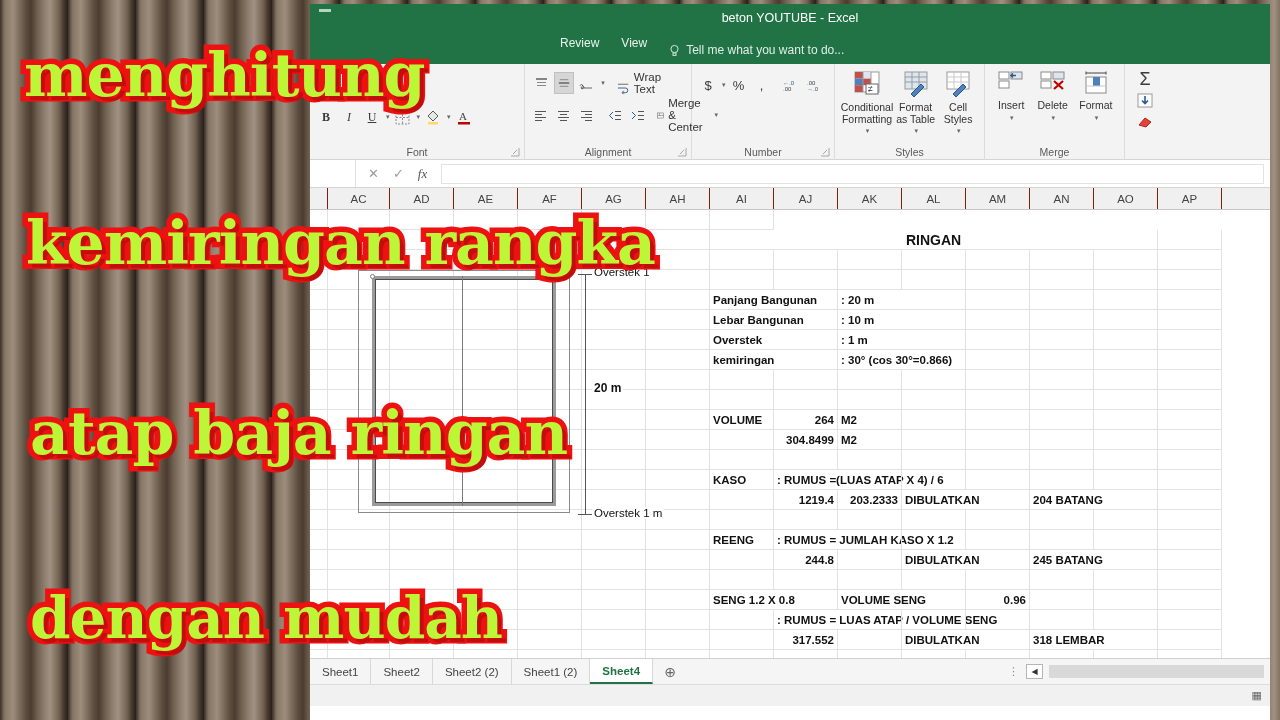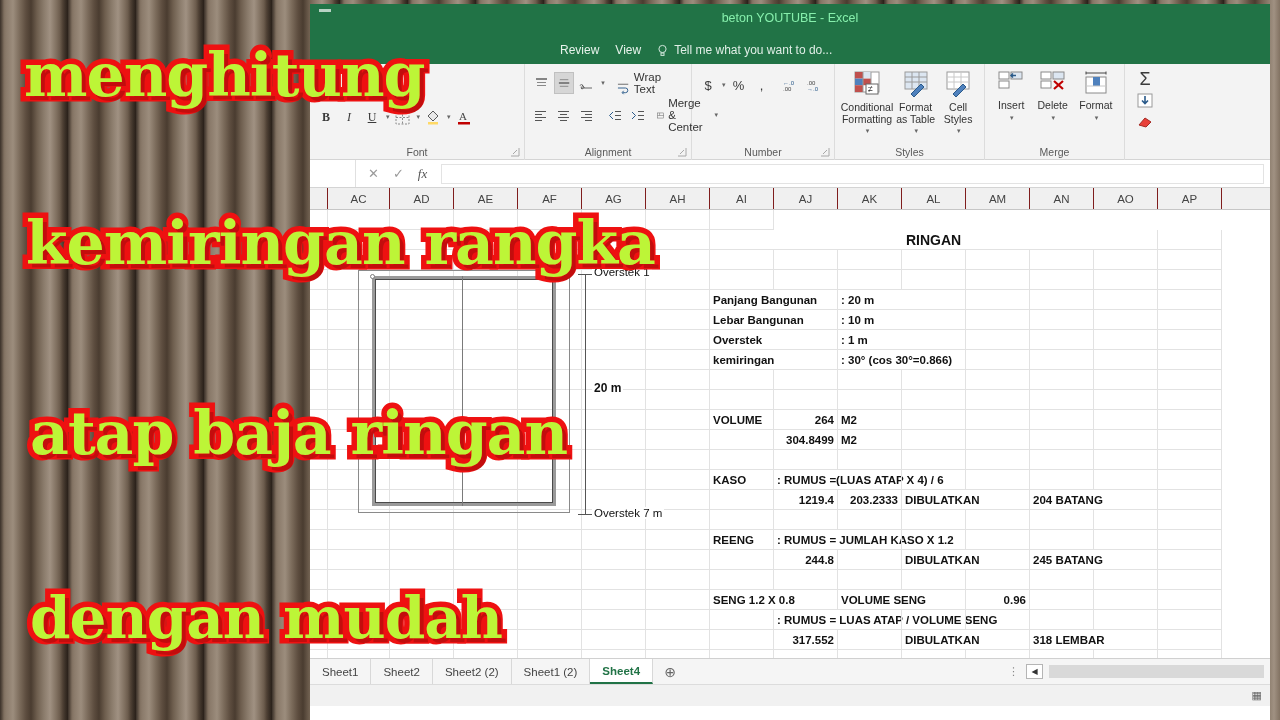--- a/index.html
+++ b/index.html
@@ -37,32 +37,32 @@
     background: #ffffff;
     overflow: hidden;
   }
 
   
   .titlebar {
     height: 32px; background: #217346; position: relative;
   }
   .titlebar-title {
     position: absolute; left: 0; right: 0; top: 7px;
-    text-align: center; color: #86efac; font-size: 12.5px;
+    text-align: center; color: #ffffff; font-size: 12.5px;
   }
   .qat {
     position: absolute; left: 8px; top: 4px;
     display: flex; gap: 4px; align-items: center;
   }
   .qat-ico { width: 14px; height: 12px; opacity: .85; }
 
   
   .ribbon-tabs {
     height: 28px; background: #217346;
-    display: flex; align-items: center; gap: 16px;
+    display: flex; gap: 22px;
     padding-left: 250px; position: relative;
   }
   .ribbon-tab { color: #e8f3ec; font-size: 12px; cursor: default; }
   .tellme { display: flex; align-items: center; gap: 6px; color: #dfeee6; font-size: 12px; }
   .bulb { width: 11px; height: 13px; }
 
   
   .ribbon {
     height: 96px; background: #f3f3f3;
     border-bottom: 1px solid #d4d4d4;
@@ -957,21 +957,21 @@
       <div class="rect-inner"></div>
       <div class="rect-inner2"></div>
       <div class="vline"></div>
       <div class="dim-v"></div>
       <div class="dim-tick-t"></div>
       <div class="dim-tick-b"></div>
       <div class="handle" style="left:60px;top:86px;"></div>
       <div class="handle" style="left:244px;top:86px;"></div>
       <div class="lbl-ov-top">Overstek 1</div>
       <div class="lbl-20m">20 m</div>
-      <div class="lbl-ov-bot">Overstek 7 m</div>
+      <div class="lbl-ov-bot">Overstek 1 m</div>
     </div>
   </div>
 
   <div class="sheet-bar">
     <div class="stab">Sheet1</div>
     <div class="stab">Sheet2</div>
     <div class="stab">Sheet2 (2)</div>
     <div class="stab">Sheet1 (2)</div>
     <div class="stab active">Sheet4</div>
     <div class="addsheet">⊕</div>

